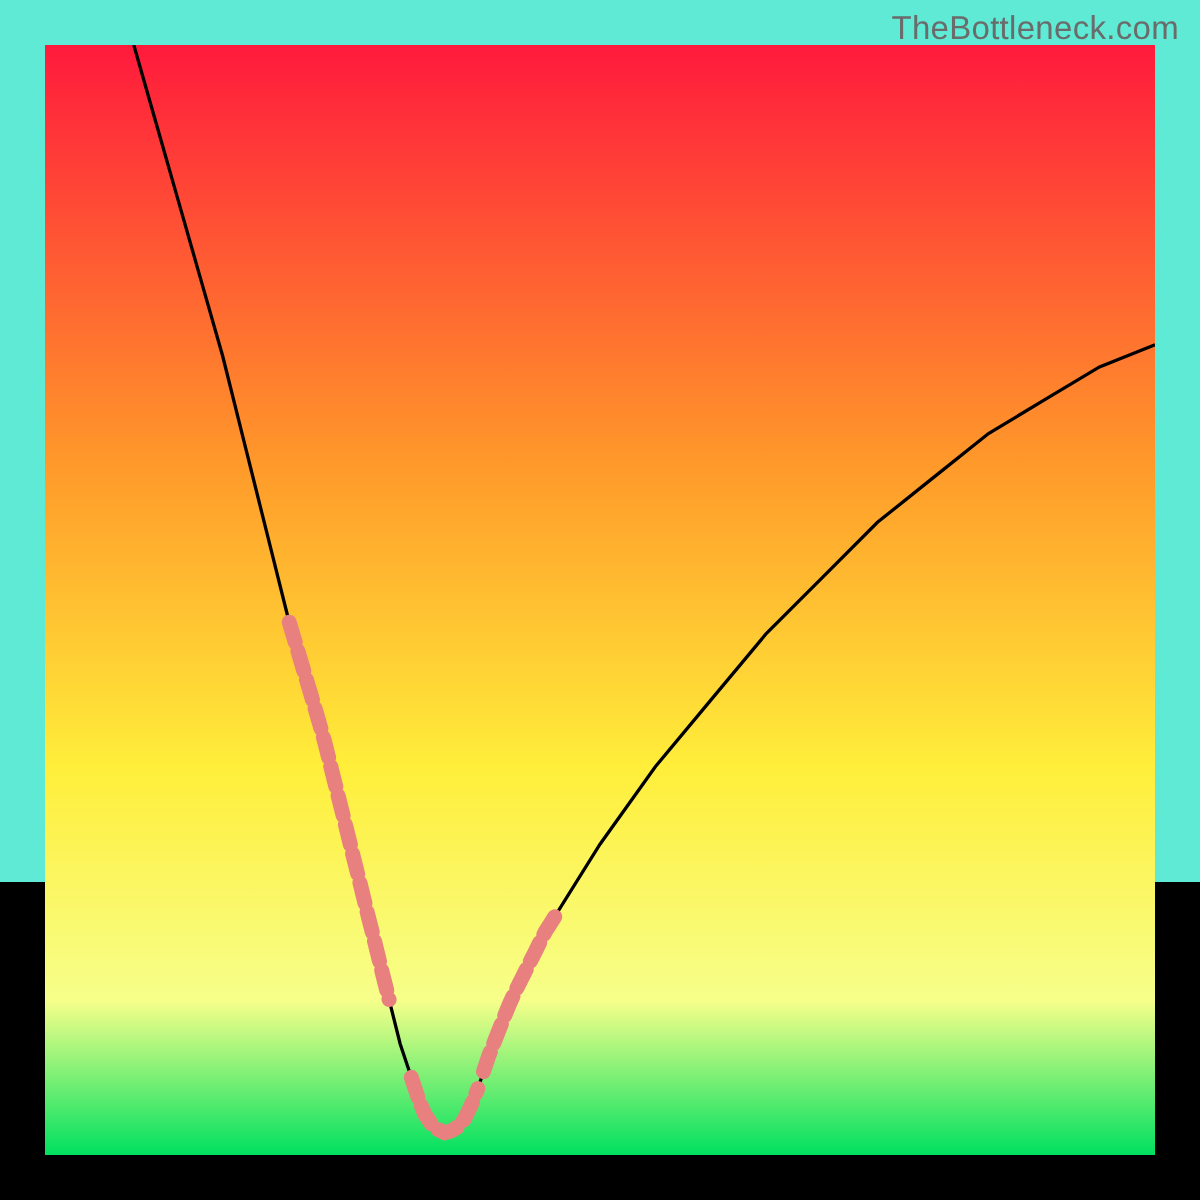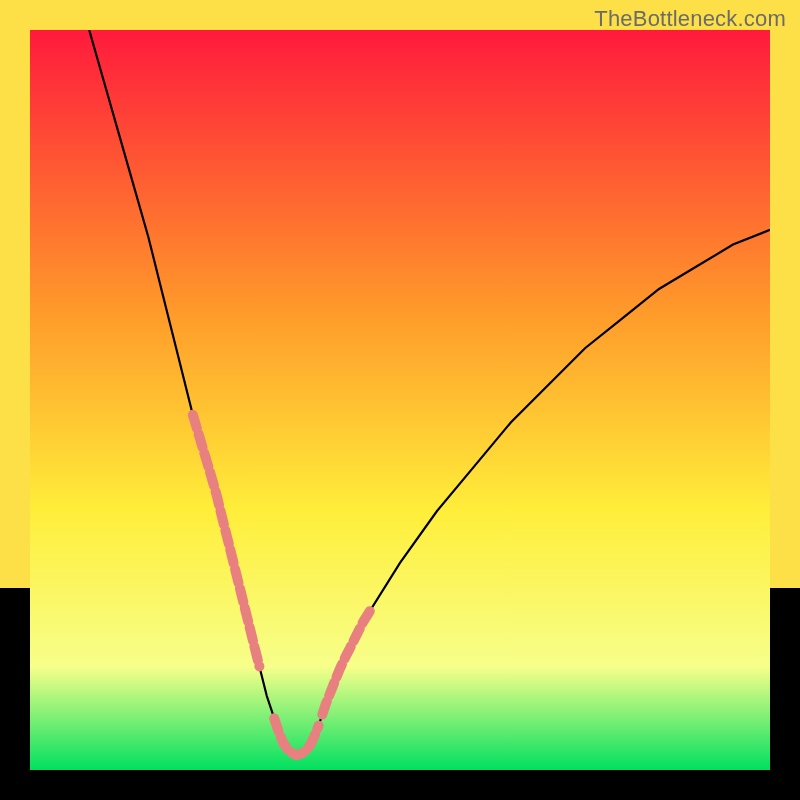--- a/index.html
+++ b/index.html
@@ -8,21 +8,21 @@
     background: #000;
     width: 800px;
     height: 800px;
     overflow: hidden;
     font-family: Arial, Helvetica, sans-serif;
   }
   .frame {
     position: relative;
     width: 800px;
     height: 588px;
-    background: #fde047;
+    background: #5eead4;
   }
   .watermark {
     position: absolute;
     top: 6px;
     right: 14px;
     color: #6b6b6b;
     font-size: 22px;
     letter-spacing: 0.2px;
     z-index: 10;
   }

